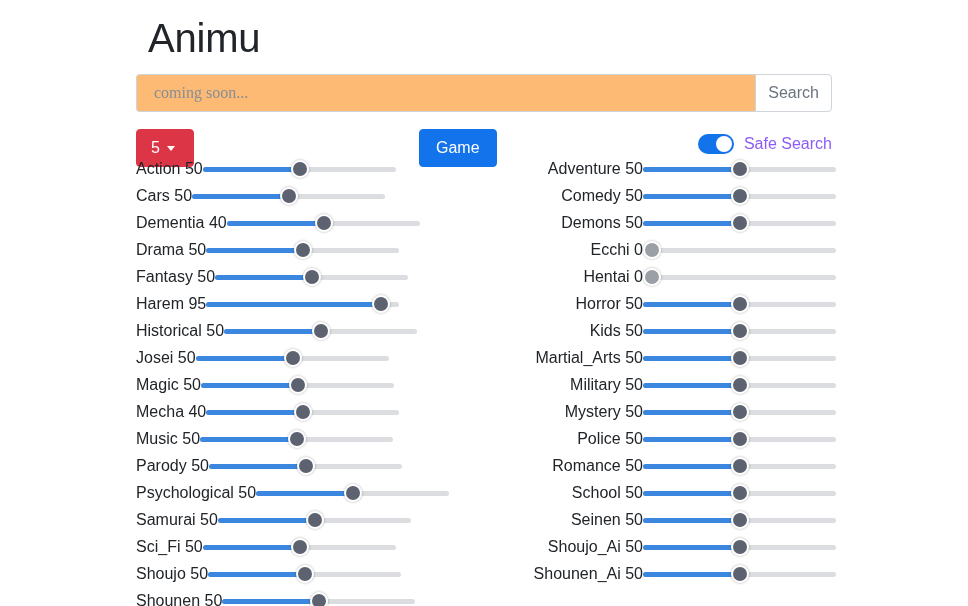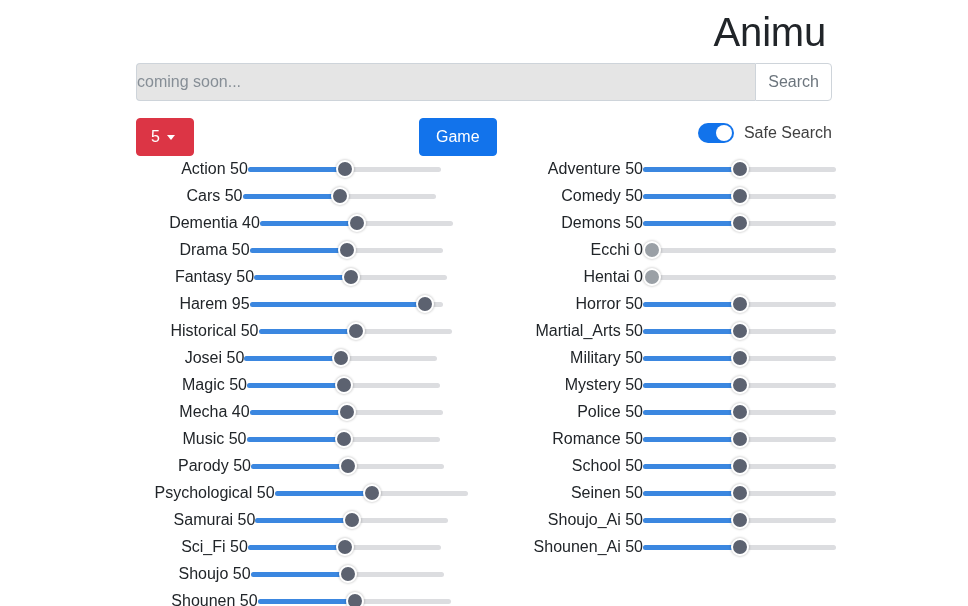--- a/index.html
+++ b/index.html
@@ -28,47 +28,46 @@
     left: 136px;
     top: 0;
     width: 696px;
   }
 
   
   .app-title {
     font-size: 40px;
     font-weight: 400;
     line-height: 48px;
-    margin: 6px;
+    margin: 12px;
     padding-top: 2px;
     letter-spacing: -0.2px;
     color: #212529;
-    text-align: right;
   }
 
   
   .search-row {
     display: flex;
     margin-top: 7px;
     width: 696px;
     height: 38px;
   }
   .search-input {
     flex: 1 1 auto;
     height: 38px;
     box-sizing: border-box;
     border: 1px solid #ced4da;
     border-right: none;
     border-radius: 4px 0 0 4px;
-    padding: 6px 0;
+    padding: 6px 17px;
     font-size: 16px;
     line-height: 24px;
-    font-family: Liberation Sans, sans-serif;
+    font-family: Liberation Serif, serif;
     color: #495057;
-    background: #e5e5e5;
+    background: #fdba74;
     outline: none;
   }
   .search-input::placeholder {
     color: #868e96;
     opacity: 1;
   }
   .search-btn {
     height: 38px;
     box-sizing: border-box;
     border: 1px solid #ced4da;
@@ -155,21 +154,21 @@
     top: 2px;
     left: 18px;
     width: 16px;
     height: 16px;
     border-radius: 50%;
     background: #ffffff;
   }
   .safe-label {
     font-size: 16px;
     line-height: 22px;
-    color: #404040;
+    color: #8b5cf6;
     white-space: nowrap;
   }
 
   
   .sliders {
     position: absolute;
     left: 136px;
     top: 155px;
     width: 700px;
   }
@@ -191,21 +190,21 @@
     height: 27px;
     display: flex;
     align-items: center;
     white-space: nowrap;
   }
   .col-right .srow {
     justify-content: flex-end;
     text-align: right;
   }
   .col-left .srow {
-    justify-content: center;
+    justify-content: flex-start;
   }
   .slabel {
     font-size: 16px;
     line-height: 22px;
     color: #212529;
     padding-right: 0px;
   }
   .col-right .slabel {
     order: 0;
   }
@@ -464,20 +463,28 @@
           </div>
           <div class="srow">
             <span class="slabel">Horror 50</span>
             <div class="slider">
               <div class="track"></div>
               <div class="fill" style="width: 97px;"></div>
               <div class="thumb" style="left: 97px;"></div>
             </div>
           </div>
           <div class="srow">
+            <span class="slabel">Kids 50</span>
+            <div class="slider">
+              <div class="track"></div>
+              <div class="fill" style="width: 97px;"></div>
+              <div class="thumb" style="left: 97px;"></div>
+            </div>
+          </div>
+          <div class="srow">
             <span class="slabel">Martial_Arts 50</span>
             <div class="slider">
               <div class="track"></div>
               <div class="fill" style="width: 97px;"></div>
               <div class="thumb" style="left: 97px;"></div>
             </div>
           </div>
           <div class="srow">
             <span class="slabel">Military 50</span>
             <div class="slider">

